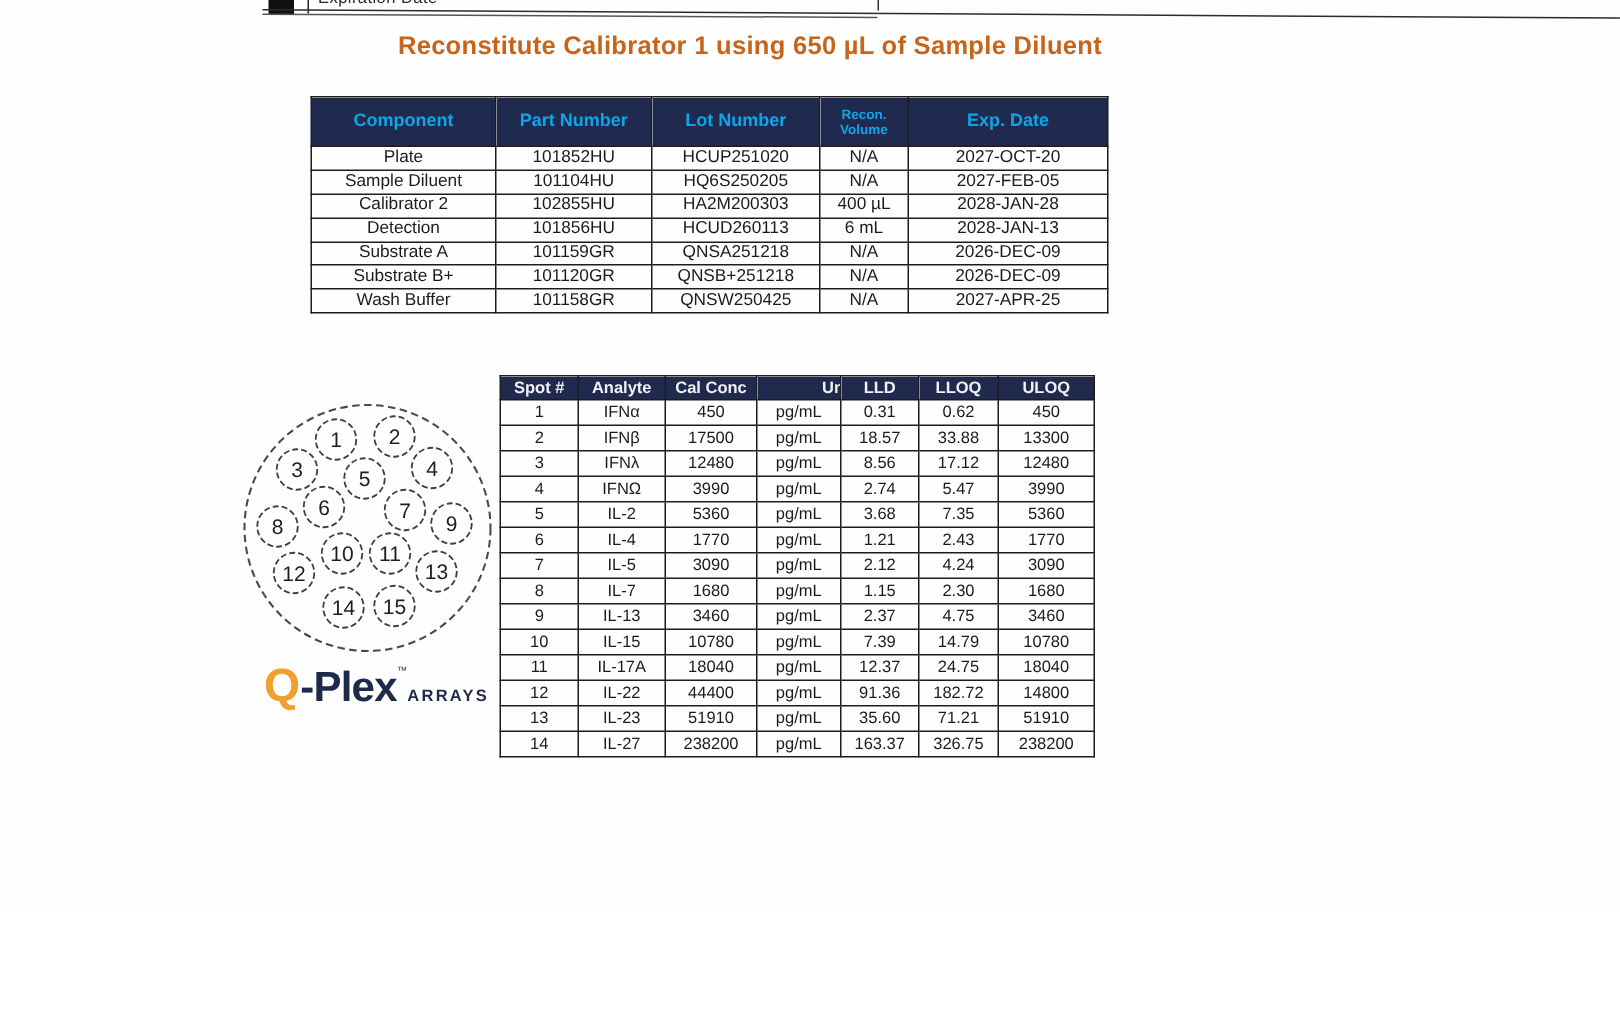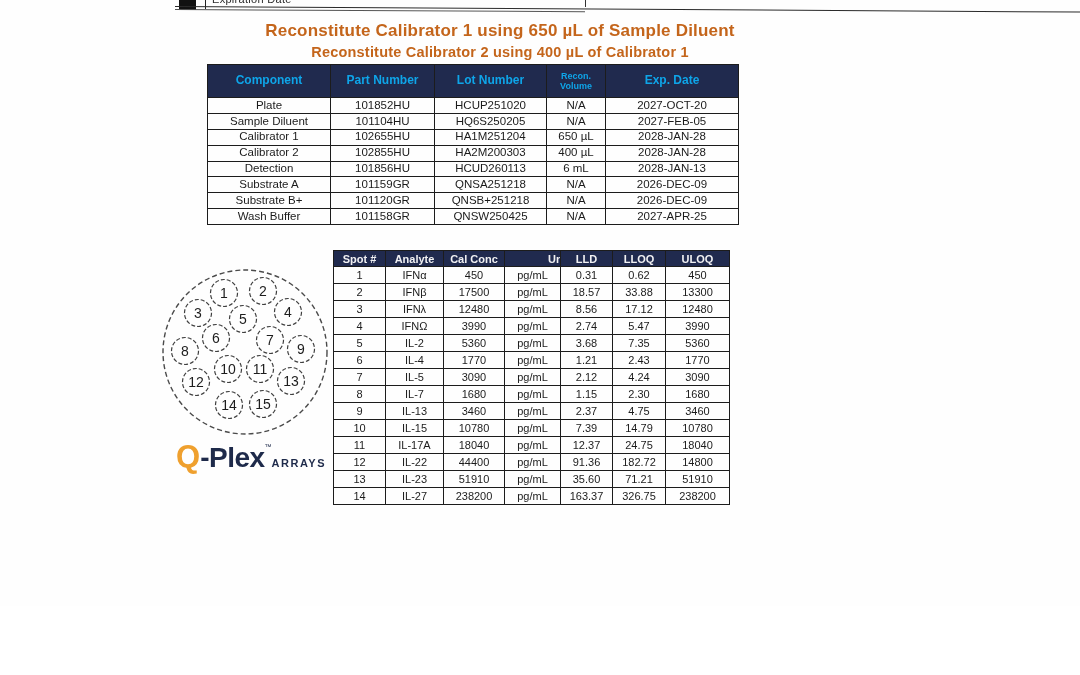--- a/index.html
+++ b/index.html
@@ -62,21 +62,20 @@
     <div class="top-black-box"></div>
     <div class="top-vline"></div>
     <div class="top-label">Expiration Date</div>
     <div class="top-vline2"></div>
     <div class="top-hline"></div>
     <div class="top-hline-b"></div>
   </div>
 
   <div class="titles">
     <div class="title1" style="color: rgb(196, 101, 27);">Reconstitute Calibrator 1 using 650 µL of Sample Diluent</div>
-    <div class="title2" style="color: rgb(196, 101, 27);">Reconstitute Calibrator 2 using 400 µL of Calibrator 1</div>
   </div>
 
   <table class="t1">
     <colgroup>
       <col style="width:123px">
         <col style="width:104px">
         <col style="width:112px">
       <col style="width:59px">
         <col style="width:133px">
     </colgroup>
@@ -96,27 +95,20 @@
           <td>HCUP251020</td>
           <td>N/A</td>
           <td>2027-OCT-20</td>
         </tr>
         <tr>
           <td>Sample Diluent</td>
           <td>101104HU</td>
           <td>HQ6S250205</td>
           <td>N/A</td>
           <td>2027-FEB-05</td>
-        </tr>
-        <tr>
-          <td>Calibrator 1</td>
-          <td>102655HU</td>
-          <td>HA1M251204</td>
-          <td>650 µL</td>
-          <td>2028-JAN-28</td>
         </tr>
         <tr>
           <td>Calibrator 2</td>
           <td>102855HU</td>
           <td>HA2M200303</td>
           <td>400 µL</td>
           <td>2028-JAN-28</td>
         </tr>
         <tr>
           <td>Detection</td>

